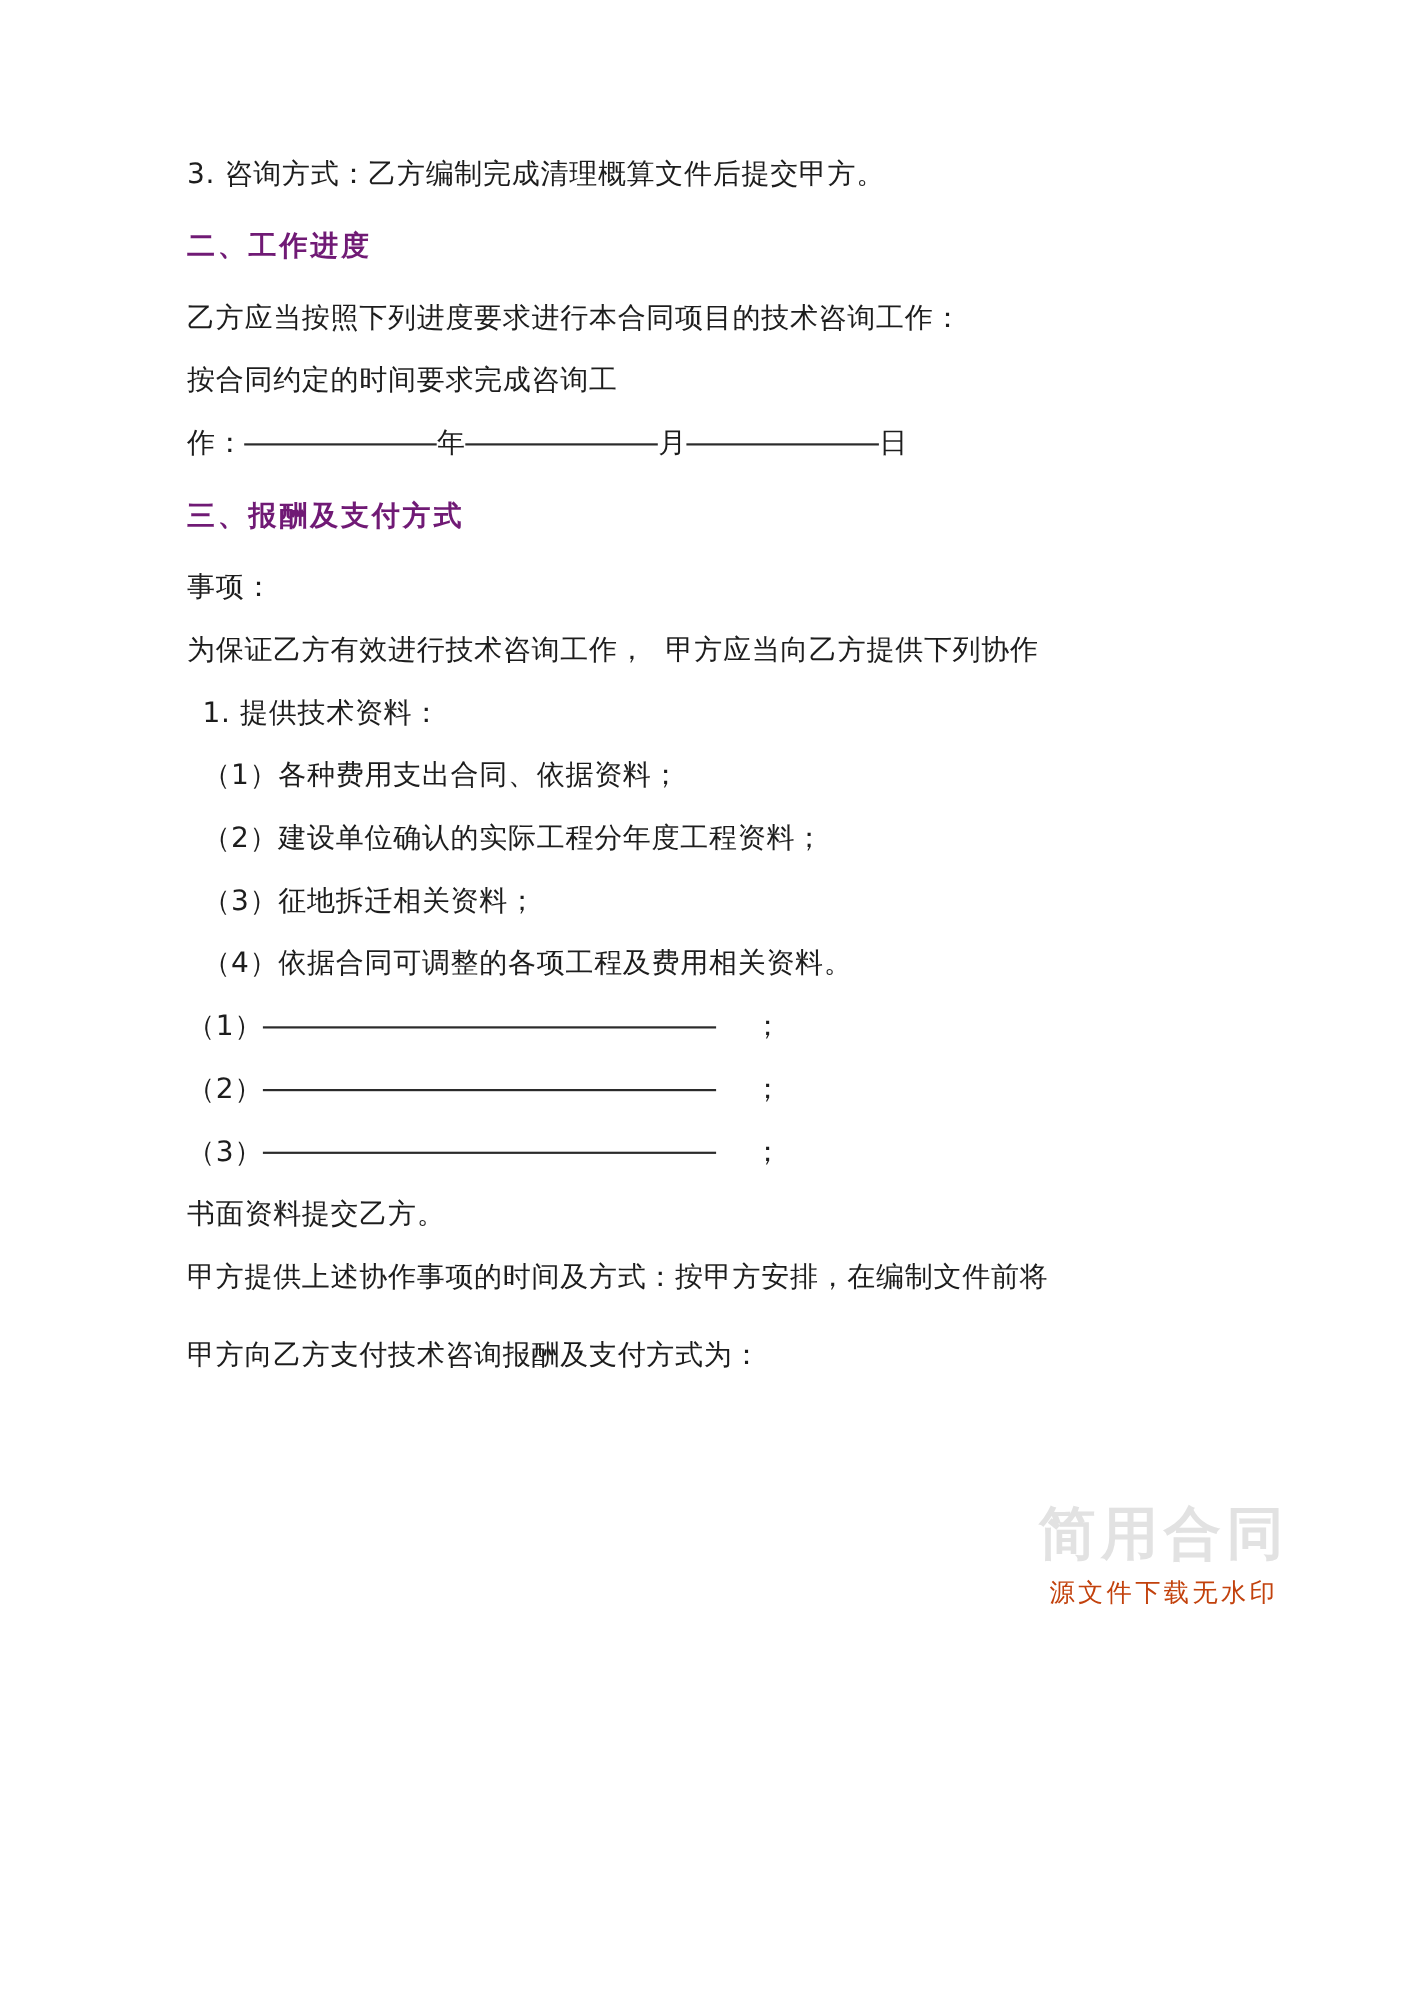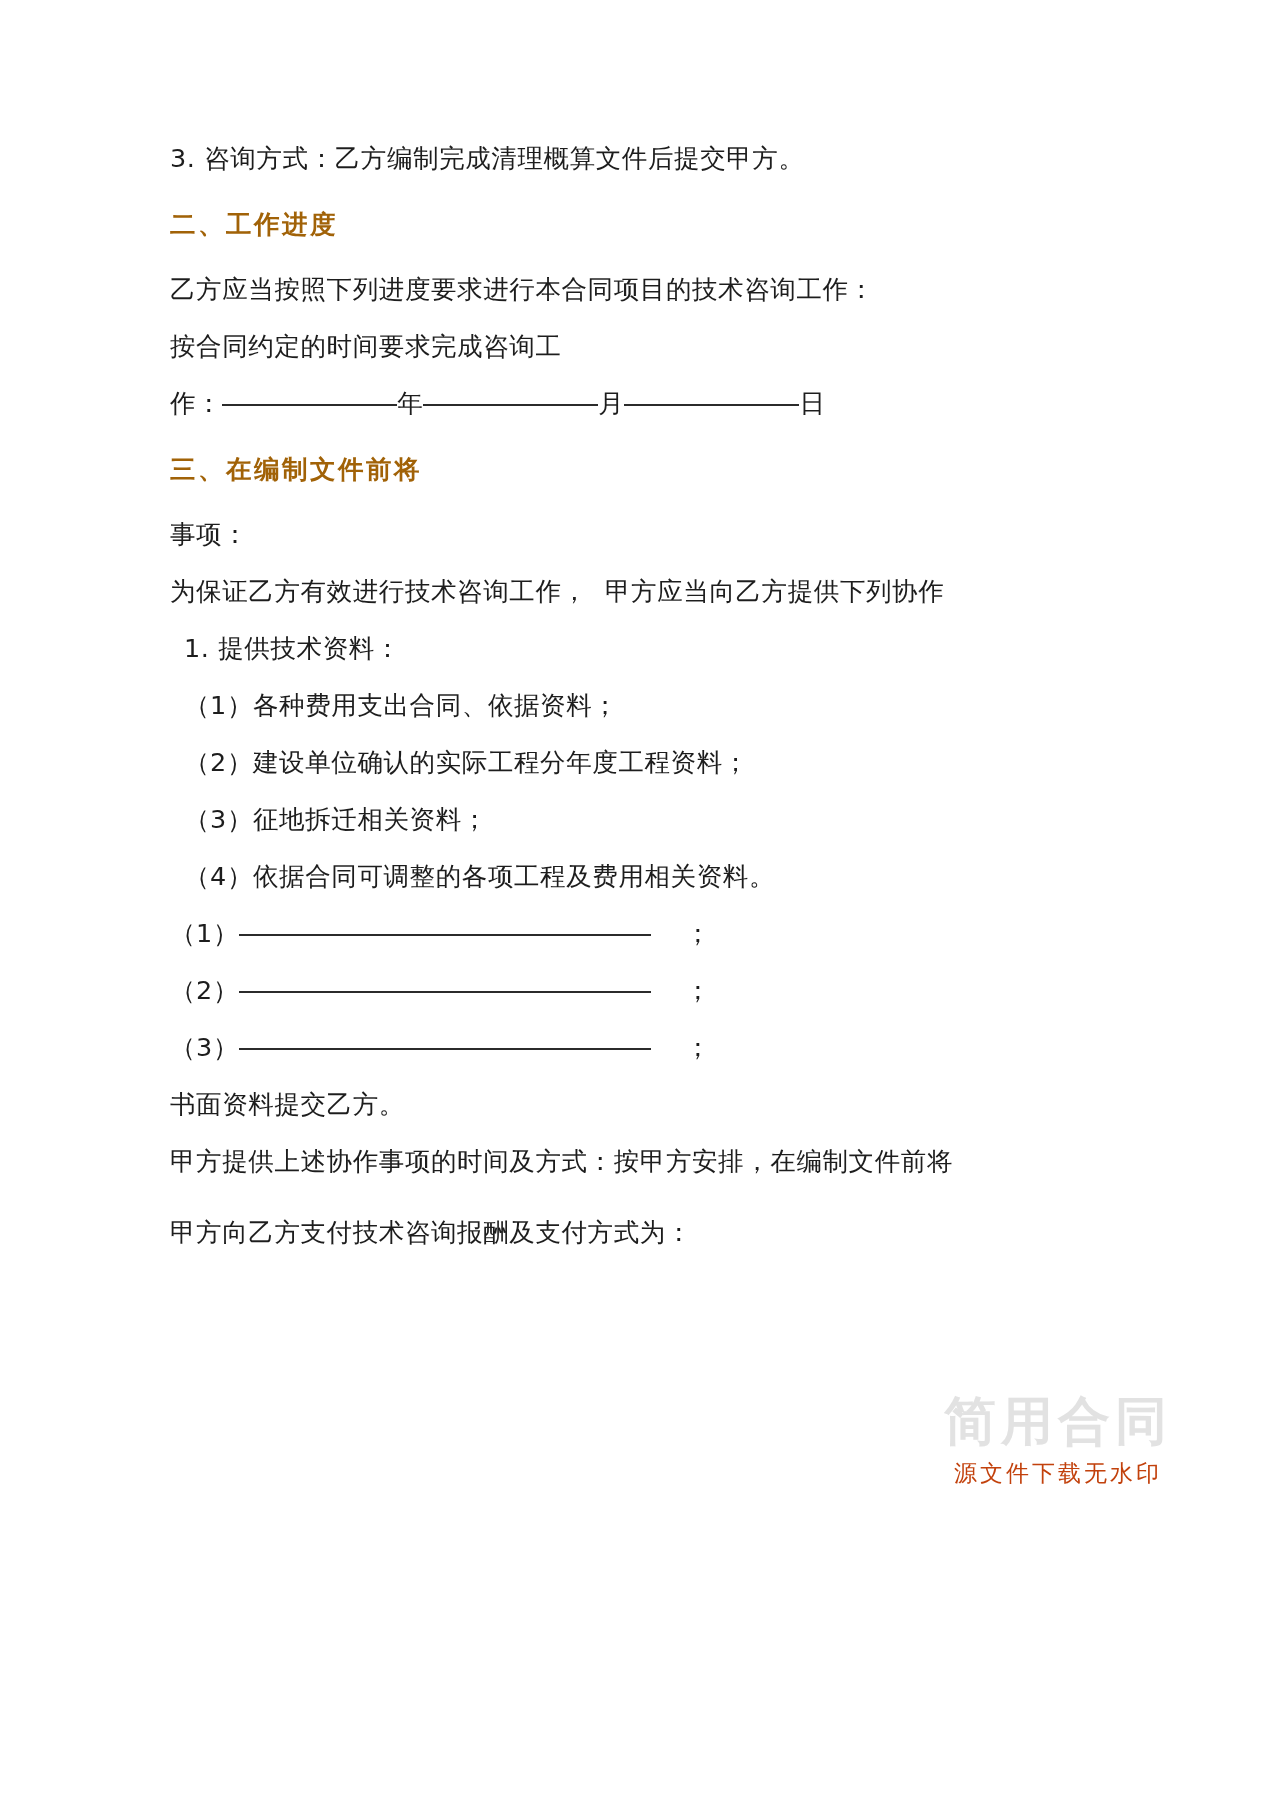--- a/index.html
+++ b/index.html
@@ -42,21 +42,21 @@
 
   .para.sub {
     padding-left: 14px;
   }
 
   .heading {
     font-size: 25.5px;
     line-height: 60px;
     font-weight: bold;
     letter-spacing: 2.5px;
-    color: #a16207;
+    color: #701a75;
     margin: 0;
   }
 
   .spacer-sm { height: 7px; }
 
   
   .blank-row {
     display: flex;
     align-items: baseline;
     font-size: 25.5px;
@@ -82,21 +82,21 @@
   }
   .semi {
     white-space: pre;
     padding-left: 34px;
   }
 
   
   .watermark {
     position: absolute;
     right: 108px;
-    bottom: 292px;
+    bottom: 318px;
     text-align: center;
     z-index: 1;
     user-select: none;
     pointer-events: none;
   }
   .watermark .wm-main {
     font-size: 52px;
     font-weight: bold;
     letter-spacing: 5px;
     color: #e2e2e2;
@@ -136,21 +136,21 @@
       <span class="rule w-date"></span>
       <span class="unit">年</span>
       <span class="rule w-date"></span>
       <span class="unit">月</span>
       <span class="rule w-date"></span>
       <span class="unit">日</span>
     </div>
 
     <div class="spacer-sm"></div>
 
-    <h2 class="heading">三、在编制文件前将</h2>
+    <h2 class="heading">三、报酬及支付方式</h2>
 
     <div class="spacer-sm"></div>
 
     <p class="para">事项：</p>
 
     <p class="para">为保证乙方有效进行技术咨询工作，  甲方应当向乙方提供下列协作</p>
 
     <p class="para sub">1. 提供技术资料：</p>
 
     <p class="para sub">（1）各种费用支出合同、依据资料；</p>

